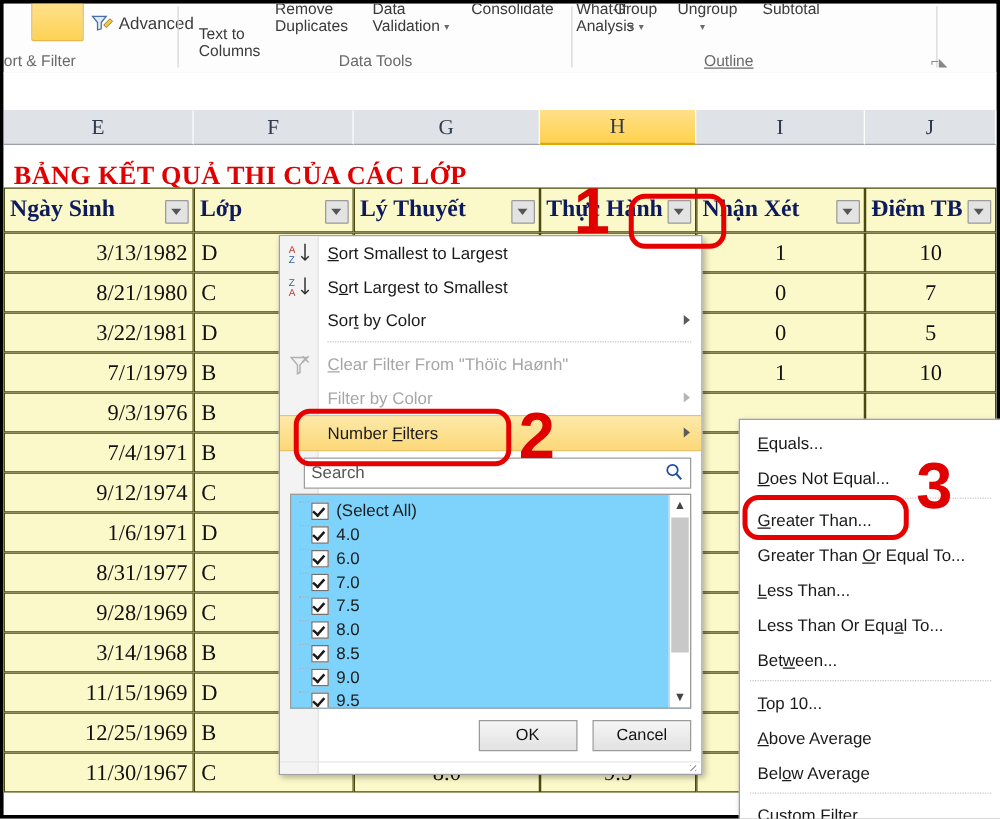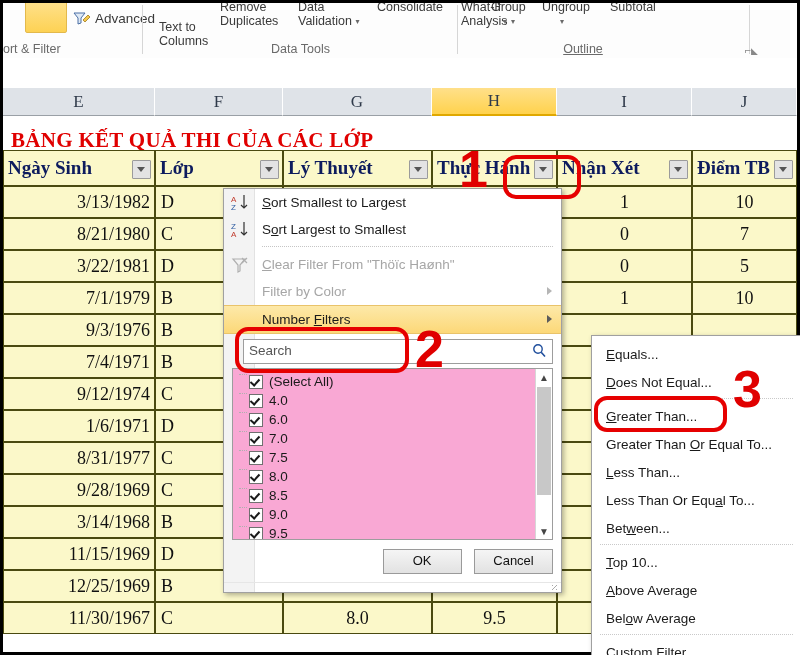--- a/index.html
+++ b/index.html
@@ -62,21 +62,21 @@
   .mi.dis .sub{border-left-color:#b5b5b5;}
   .mDiv{height:1px;margin:3px 8px 3px 38px;border-top:1px dotted #c5c5c5;position:relative;z-index:2;}
   .mIcon{position:absolute;left:6px;top:4px;width:20px;height:19px;z-index:3;}
   u{text-decoration:underline;}
 
   .searchWrap{margin:5px 8px 4px 19px;position:relative;z-index:2;text-align:center;}
   .searchBox{height:23px;border:1px solid #9d9d9d;background:#fff;position:relative;}
   .searchBox .ph{position:absolute;left:5px;top:3px;font-size:13.5px;color:#555;}
   .searchBox .mag{position:absolute;right:5px;top:3px;}
 
-  .listBox{margin:0 8px;height:170px;border:1px solid #9d9d9d;background:#f9a8d4;position:relative;
+  .listBox{margin:0 8px;height:170px;border:1px solid #9d9d9d;background:#7dd3fc;position:relative;
            overflow:hidden;z-index:2;}
   .li{height:19px;display:flex;align-items:center;padding-left:16px;font-size:13.5px;color:#1a1a1a;position:relative;}
   .li::before{content:"";position:absolute;left:6px;top:2px;width:8px;border-top:1px dotted #b0b0b0;}
   .cbx{width:12px;height:12px;border:1px solid #707070;background:#fff;margin-right:6px;
        position:relative;flex:none;}
   .cbx::after{content:"";position:absolute;left:2px;top:1px;width:4px;height:7px;
        border:solid #1a1a1a;border-width:0 2px 2px 0;transform:rotate(42deg);}
   .sbar{position:absolute;right:0;top:0;width:16px;bottom:0;background:#fff;border-left:1px solid #d6d6d6;}
   .sArrow{position:absolute;left:0;width:16px;height:16px;display:flex;align-items:center;justify-content:center;
           font-size:10px;color:#444;}
@@ -308,20 +308,24 @@
       <span class="mIcon">
         <svg width="20" height="19" viewBox="0 0 20 19">
           <text x="1" y="9" font-size="8" fill="#2c5aa0" font-family="Liberation Sans">Z</text>
           <text x="1" y="17" font-size="8" fill="#c0392b" font-family="Liberation Sans">A</text>
           <path d="M14 2v13M11 12l3 3 3-3" stroke="#333" stroke-width="1.2" fill="none"></path>
         </svg>
       </span>
       <span>S<u>o</u>rt Largest to Smallest</span>
     </div>
 
+    <div class="mi">
+      <span>Sor<u>t</u> by Color</span>
+      <span class="sub"></span>
+    </div>
 
     <div class="mDiv"></div>
 
     <div class="mi dis">
       <span class="mIcon">
         <svg width="20" height="19" viewBox="0 0 20 19">
           <path d="M3 4h12l-5 6v6l-2 1v-7z" fill="none" stroke="#b0b0b0" stroke-width="1.2"></path>
           <path d="M12 3l5 5M17 3l-5 5" stroke="#b0b0b0" stroke-width="1.2"></path>
         </svg>
       </span>

